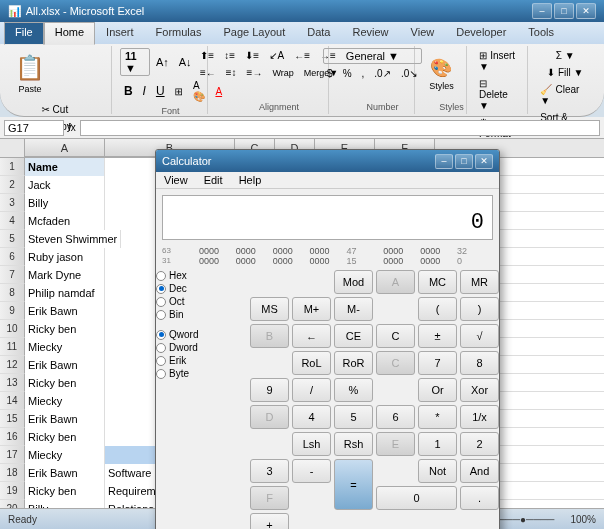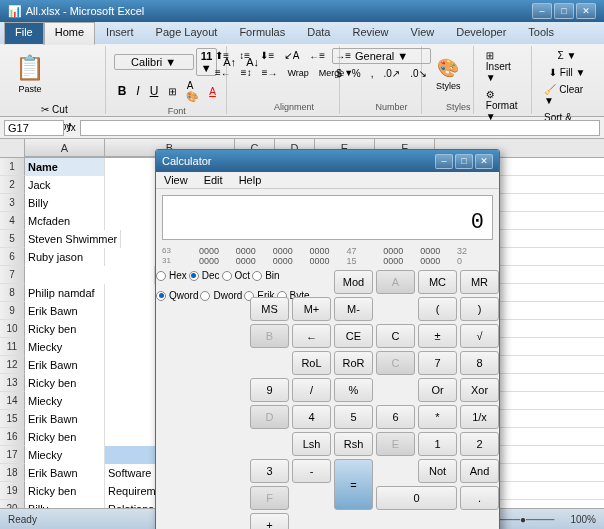--- a/index.html
+++ b/index.html
@@ -5,21 +5,21 @@
     * { box-sizing: border-box; margin: 0; padding: 0; }
     body { font-family: 'Segoe UI', Tahoma, Geneva, Verdana, sans-serif; font-size: 11px; background: #d4e0ea; width: 604px; height: 529px; overflow: hidden; }
 
     
     .title-bar { background: linear-gradient(to bottom, #4a90c4, #2a6090); height: 22px; display: flex; align-items: center; padding: 0 8px; color: white; font-size: 11px; justify-content: space-between; }
     .title-bar-left { display: flex; align-items: center; gap: 4px; }
     .title-bar-controls { display: flex; gap: 2px; }
     .title-btn { width: 20px; height: 16px; border: 1px solid rgba(255,255,255,0.4); border-radius: 2px; display: flex; align-items: center; justify-content: center; font-size: 9px; color: white; cursor: pointer; background: linear-gradient(to bottom, rgba(255,255,255,0.3), rgba(255,255,255,0.1)); }
 
     
-    .ribbon { background: linear-gradient(to bottom, #f5f5f5, #e8e8e8); border-bottom: 1px solid #aaa; }
+    .ribbon { background: linear-gradient(to bottom, #f5f5f5, #e8e8e8); border-bottom: 1px solid #aaa; border-radius: 24px; }
     .ribbon-tabs { display: flex; background: linear-gradient(to bottom, #dce9f5, #c5d9ee); height: 22px; padding-left: 4px; }
     .ribbon-tab { padding: 3px 10px; font-size: 11px; cursor: pointer; border: 1px solid transparent; border-bottom: none; color: #333; }
     .ribbon-tab.active { background: linear-gradient(to bottom, #f5f5f5, #e8e8e8); border-color: #aaa; border-bottom: 1px solid #e8e8e8; color: #000; margin-bottom: -1px; }
     .ribbon-content { display: flex; padding: 2px 4px; height: 72px; gap: 2px; align-items: stretch; }
     .ribbon-group { display: flex; flex-direction: column; border-right: 1px solid #ccc; padding: 2px 6px; align-items: center; min-width: 50px; }
     .ribbon-group-label { font-size: 9px; color: #555; margin-top: auto; padding-top: 2px; margin-left: 20px; }
     .ribbon-items { display: flex; gap: 2px; align-items: center; flex-wrap: wrap; }
     .ribbon-btn { border: 1px solid transparent; border-radius: 2px; padding: 1px 3px; cursor: pointer; display: flex; align-items: center; justify-content: center; background: transparent; }
     .big-btn { width: 40px; height: 52px; flex-direction: column; font-size: 9px; gap: 2px; }
 
@@ -54,21 +54,21 @@
     .calc-controls { display: flex; gap: 2px; }
     .calc-btn-ctrl { width: 18px; height: 15px; border: 1px solid rgba(255,255,255,0.4); border-radius: 2px; display: flex; align-items: center; justify-content: center; font-size: 9px; color: white; cursor: pointer; background: linear-gradient(to bottom, rgba(255,255,255,0.3), rgba(255,255,255,0.1)); }
     .calc-menu { background: #f0f0f0; border-bottom: 1px solid #ccc; display: flex; padding: 1px 4px; gap: 8px; }
     .calc-menu-item { font-size: 11px; cursor: pointer; padding: 1px 4px; color: #000; }
     .calc-display { background: white; border: 1px solid #aaa; margin: 6px; height: 45px; display: flex; align-items: flex-end; justify-content: flex-end; padding: 4px 8px; font-size: 22px; font-family: 'Courier New', monospace; color: #000; }
 
     .calc-main { display: grid; grid-template-columns: 90px 1fr; gap: 4px; }
     .calc-left { display: flex; flex-direction: column; gap: 3px; }
     .calc-right { display: grid; grid-template-columns: repeat(6, 1fr); gap: 3px; }
 
-    .radio-group { display: flex; flex-direction: row; gap: 2px; margin-bottom: 2px; }
+    .radio-group { display: flex; flex-direction: column; gap: 2px; margin-bottom: 2px; }
     .radio-row { display: flex; align-items: center; gap: 3px; font-size: 10px; }
     .radio-dot { width: 10px; height: 10px; border-radius: 50%; border: 1px solid #888; background: white; display: flex; align-items: center; justify-content: center; }
     .radio-dot.selected::after { content: ''; width: 5px; height: 5px; border-radius: 50%; background: #0066cc; display: block; }
 
     .calc-key { border: 1px solid #aaa; border-radius: 3px; padding: 3px 2px; font-size: 11px; cursor: pointer; background: linear-gradient(to bottom, #f5f5f5, #e0e0e0); text-align: center; display: flex; align-items: center; justify-content: center; min-height: 24px; }
     .calc-key.gray { background: linear-gradient(to bottom, #e8e8e8, #d0d0d0); }
     .calc-key.blue { background: linear-gradient(to bottom, #c8ddf0, #a8c8e8); color: #000; }
     .calc-key.equals { grid-row: span 2; background: linear-gradient(to bottom, #c8ddf0, #7aaad0); }
     .calc-key.disabled { color: #aaa; cursor: default; }
     .calc-key.span2 { grid-column: span 2; }
@@ -86,22 +86,22 @@
     <div class="title-btn">□</div>
     <div class="title-btn">✕</div>
   </div>
 </div>
 
 <div class="ribbon">
   <div class="ribbon-tabs">
     <div class="ribbon-tab active" style="background: #2a6090; color: white; border-radius: 0;">File</div>
     <div class="ribbon-tab active">Home</div>
     <div class="ribbon-tab">Insert</div>
+    <div class="ribbon-tab">Formulas</div>
     <div class="ribbon-tab">Page Layout</div>
-    <div class="ribbon-tab">Formulas</div>
     <div class="ribbon-tab">Data</div>
     <div class="ribbon-tab">Review</div>
     <div class="ribbon-tab">View</div>
     <div class="ribbon-tab">Developer</div>
     <div class="ribbon-tab">Tools</div>
   </div>
   <div class="ribbon-content">
 
     <div class="ribbon-group">
       <div class="ribbon-items">
@@ -114,21 +114,20 @@
           <div class="ribbon-btn" style="font-size:10px;">⎘ Copy</div>
           <div class="ribbon-btn" style="font-size:10px;">🖌 Format Painter</div>
         </div>
       </div>
       <div class="ribbon-group-label">Clipboard</div>
     </div>
 
     <div class="ribbon-group">
       <div style="display:flex; flex-direction:column; gap:2px; width:100%;">
         <div style="display:flex; gap:2px; align-items:center;">
-          <div class="ribbon-btn" style="border:1px solid #aaa; padding:1px 4px; font-size:11px; min-width:80px;">Calibri ▼</div>
           <div class="ribbon-btn" style="border:1px solid #aaa; padding:1px 4px; font-size:11px; width:30px;font-weight:bold;">11 ▼</div>
           <div class="ribbon-btn" style="font-size:11px;">A↑</div>
           <div class="ribbon-btn" style="font-size:11px;">A↓</div>
         </div>
         <div style="display:flex; gap:2px; align-items:center;">
           <div class="ribbon-btn" style="font-weight:bold; font-size:12px;">B</div>
           <div class="ribbon-btn" style="font-style:italic; font-size:12px;">I</div>
           <div class="ribbon-btn" style="text-decoration:underline; font-size:12px;">U</div>
           <div class="ribbon-btn" style="font-size:10px;">⊞</div>
           <div class="ribbon-btn" style="font-size:10px;">A🎨</div>
@@ -177,20 +176,21 @@
       <div class="ribbon-btn big-btn">
         <div style="font-size:18px;">🎨</div>
         <span style="font-size:9px;">Styles</span>
       </div>
       <div class="ribbon-group-label">Styles</div>
     </div>
 
     <div class="ribbon-group">
       <div style="display:flex; flex-direction:column; gap:2px;">
         <div class="ribbon-btn" style="font-size:10px;">⊞ Insert ▼</div>
+        <div class="ribbon-btn" style="font-size:10px;">⊟ Delete ▼</div>
         <div class="ribbon-btn" style="font-size:10px;">⚙ Format ▼</div>
       </div>
       <div class="ribbon-group-label">Cells</div>
     </div>
 
     <div class="ribbon-group" style="border-right:none;">
       <div style="display:flex; flex-direction:column; gap:2px;">
         <div class="ribbon-btn" style="font-size:10px;">Σ ▼</div>
         <div class="ribbon-btn" style="font-size:10px;">⬇ Fill ▼</div>
         <div class="ribbon-btn" style="font-size:10px;">🧹 Clear ▼</div>
@@ -296,20 +296,21 @@
         <div class="data-row">
           <div class="data-cell" style="min-width:80px;">Ruby jason</div>
           <div class="data-cell" style="min-width:130px;"></div>
           <div class="data-cell" style="min-width:40px;"></div>
           <div class="data-cell" style="min-width:40px;"></div>
           <div class="data-cell" style="min-width:60px;"></div>
           <div class="data-cell" style="min-width:60px;"></div>
         </div>
 
         <div class="data-row">
+          <div class="data-cell" style="min-width:80px;">Mark Dyne</div>
           <div class="data-cell" style="min-width:130px;"></div>
           <div class="data-cell" style="min-width:40px;"></div>
           <div class="data-cell" style="min-width:40px;"></div>
           <div class="data-cell" style="min-width:60px;"></div>
           <div class="data-cell" style="min-width:60px;"></div>
         </div>
 
         <div class="data-row">
           <div class="data-cell" style="min-width:80px;">Philip namdaf</div>
           <div class="data-cell" style="min-width:130px;"></div>

